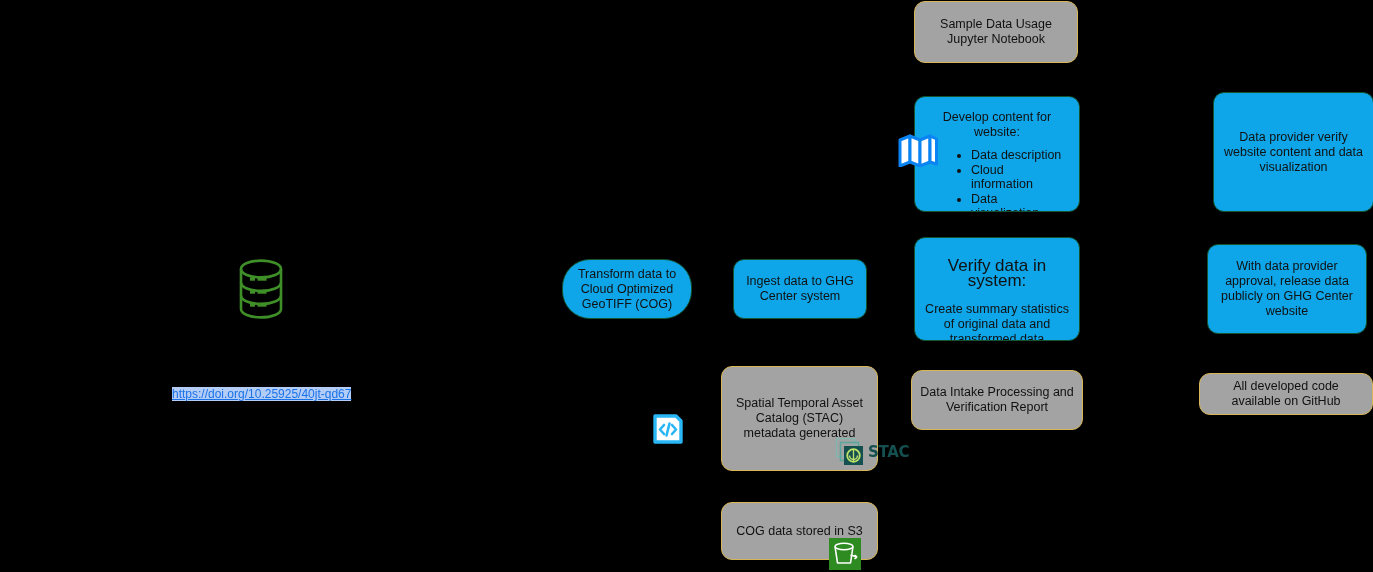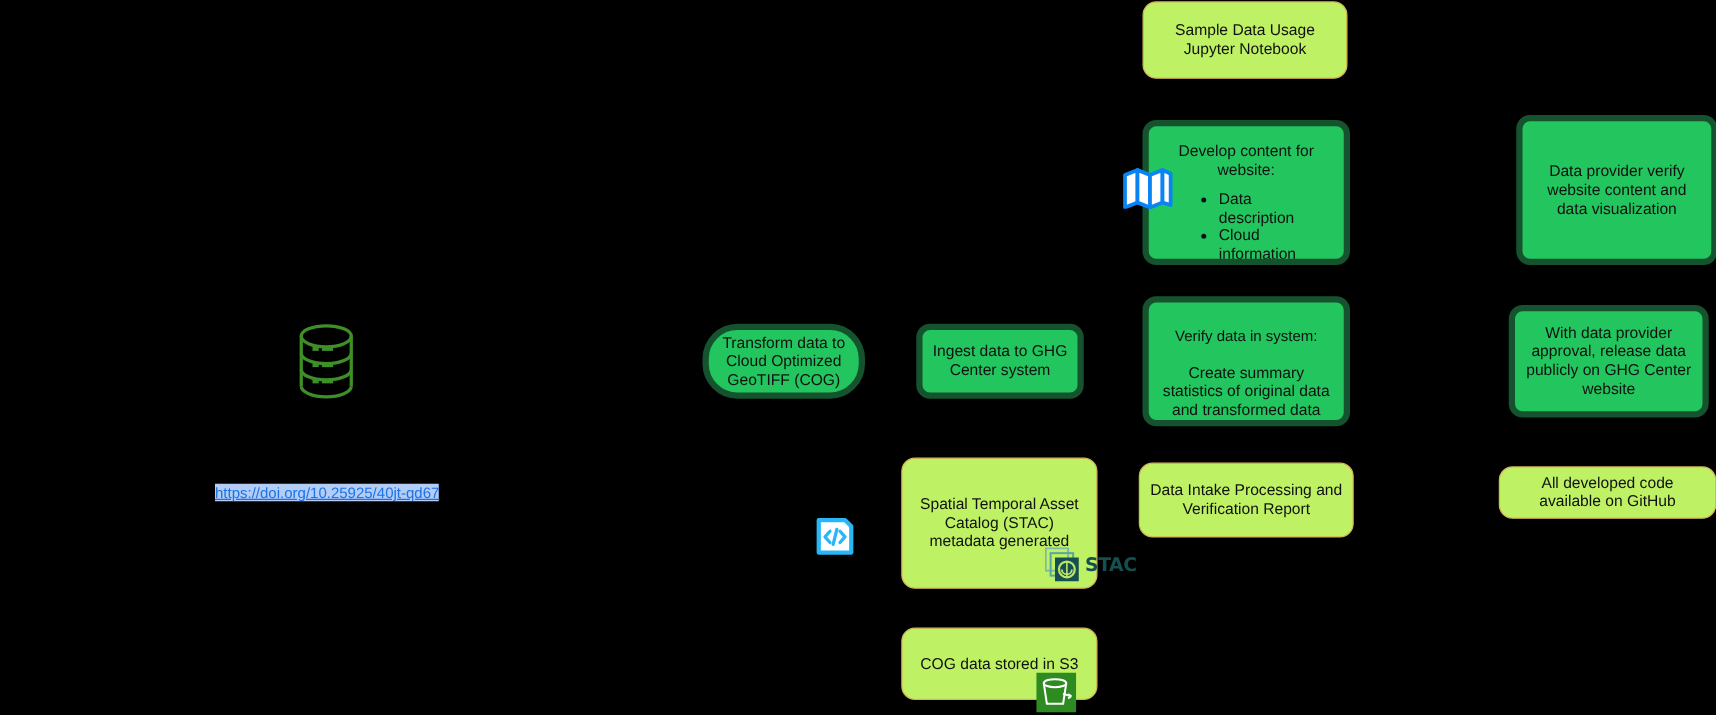--- a/index.html
+++ b/index.html
@@ -29,25 +29,25 @@
     justify-content: center;
     text-align: center;
     font-size: 12.5px;
     line-height: 15px;
     color: #111111;
     border-radius: 11px;
     padding: 6px 8px;
     overflow: hidden;
   }
   .node.white {
-    background: #22c55e;
-    border: 5px solid #14532d;
+    background: #0ea5e9;
+    border: 1px solid #14532d;
   }
   .node.cream {
-    background: #bef264;
+    background: #a3a3a3;
     border: 1.4px solid #d6b656;
   }
   .node .txt {
     display: block;
     width: 100%;
     white-space: pre-line;
   }
   
   #node-develop-content {
     display: block;
@@ -71,21 +71,21 @@
     line-height: 14.6px;
     color: #111111;
   }
   
   #node-verify-data {
     display: block;
     padding: 20px 8px;
   }
   #node-verify-data .line1 {
     text-align: center;
-    font-size: 12px;
+    font-size: 17px;
     line-height: 15px;
     margin-bottom: 14px;
   }
   #node-verify-data .line2 {
     text-align: center;
     font-size: 12.5px;
     line-height: 15px;
   }
   
   #doi-link {

